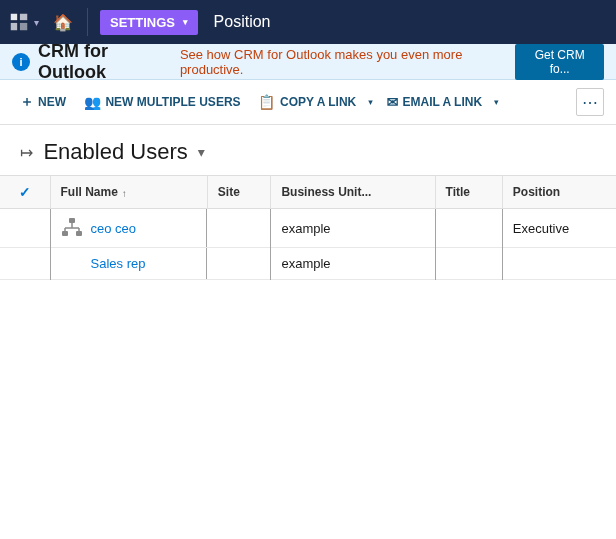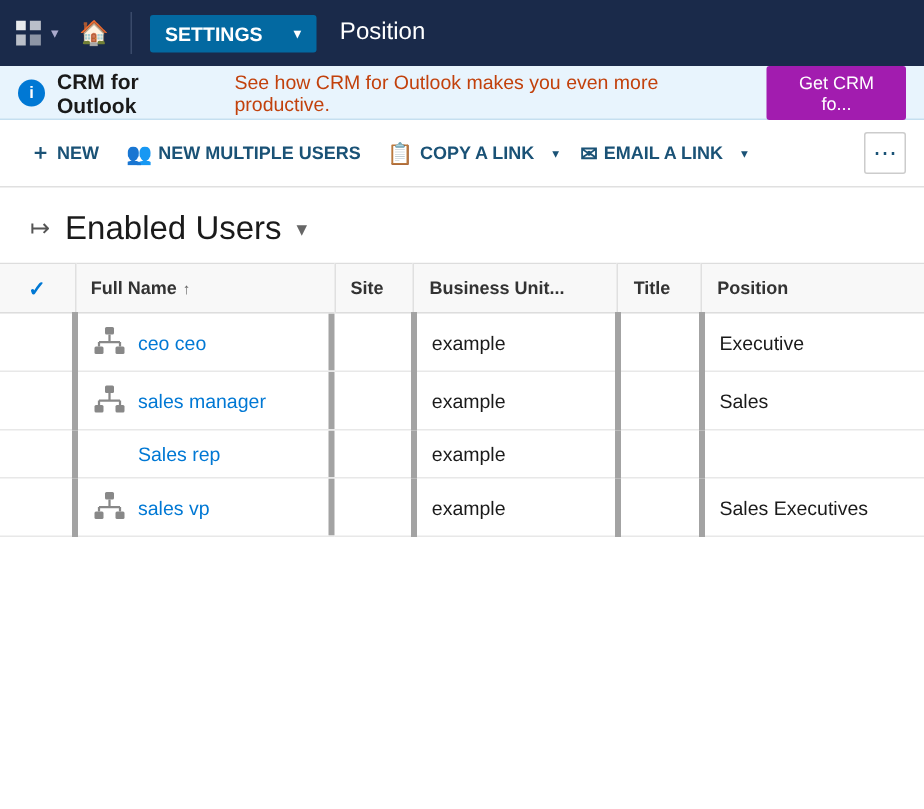--- a/index.html
+++ b/index.html
@@ -41,22 +41,22 @@
       align-items: center;
       justify-content: center;
       color: #ccd;
       font-size: 16px;
       cursor: pointer;
       border-radius: 2px;
     }
     .nav-settings-btn {
       display: flex;
       align-items: center;
-      gap: 21px;
-      background: #0369a1;
+      gap: 8px;
+      background: #8b5cf6;
       color: #fff;
       padding: 5px 10px;
       border-radius: 2px;
       font-size: 13px;
       font-weight: 600;
       cursor: pointer;
       margin-left: 4px;
     }
     .nav-settings-btn .chevron { font-size: 9px; }
     .nav-section-title {
@@ -85,29 +85,29 @@
       align-items: center;
       justify-content: center;
       color: white;
       font-size: 11px;
       font-weight: bold;
       flex-shrink: 0;
     }
     .crm-banner-app {
       font-weight: 600;
       color: #1a1a1a;
-      font-size: 14px;
+      font-size: 18px;
     }
     .crm-banner-text {
       color: #c2410c;
       font-size: 13px;
     }
     .crm-banner-btn {
       margin-left: auto;
-      background: #a21caf;
+      background: #0369a1;
       color: #fff;
       border: none;
       padding: 4px 10px;
       font-size: 12px;
       cursor: pointer;
       border-radius: 2px;
     }
 
     
     .toolbar {
@@ -209,21 +209,21 @@
     .th-sort { display: flex; align-items: flex-end; gap: 4px; }
     .sort-icon { font-size: 10px; color: #666; }
 
     tbody tr {
       border-bottom: 1px solid #e8e8e8;
     }
     tbody td {
       padding: 8px 10px;
       font-size: 13px;
       color: #1a1a1a;
-      border-right: 4px solid #a3a3a3;
+      border-right: 1px solid #a3a3a3;
       vertical-align: middle;
     }
     tbody td:last-child { border-right: none; }
     .td-checkbox { text-align: center; width: 50px; }
     .td-name { color: #0078d4; cursor: pointer; display: flex; align-items: center; gap: 8px; }
     .name-text { color: #0078d4; }
 
     
     .check-cell {
       display: flex;
@@ -349,65 +349,23 @@
             <span class="name-text">ceo ceo</span>
           </td>
           <td></td>
           <td>example</td>
           <td></td>
           <td>Executive</td>
         </tr>
         <tr>
           <td class="td-checkbox"></td>
           <td class="td-name">
-            <span style="display: inline-flex; align-items: center; color: rgb(85, 85, 85); font-size: 16px;">
-              <svg width="22" height="22" viewBox="0 0 22 22" fill="none" xmlns="http://www.w3.org/2000/svg">
-      <rect x="8" y="1" width="6" height="5" rx="1" fill="#888"></rect>
-      <rect x="1" y="14" width="6" height="5" rx="1" fill="#888"></rect>
-      <rect x="15" y="14" width="6" height="5" rx="1" fill="#888"></rect>
-      <line x1="11" y1="6" x2="11" y2="11" stroke="#888" stroke-width="1.5"></line>
-      <line x1="4" y1="11" x2="18" y2="11" stroke="#888" stroke-width="1.5"></line>
-      <line x1="4" y1="11" x2="4" y2="14" stroke="#888" stroke-width="1.5"></line>
-      <line x1="18" y1="11" x2="18" y2="14" stroke="#888" stroke-width="1.5"></line>
-    </svg>
-            </span>
-            <span class="name-text">sales manager</span>
-          </td>
-          <td></td>
-          <td>example</td>
-          <td></td>
-          <td>Sales</td>
-        </tr>
-        <tr>
-          <td class="td-checkbox"></td>
-          <td class="td-name">
             <span style="width: 22px; display: inline-block;"></span>
             <span class="name-text">Sales rep</span>
           </td>
           <td></td>
           <td>example</td>
           <td></td>
           <td></td>
         </tr>
-        <tr>
-          <td class="td-checkbox"></td>
-          <td class="td-name">
-            <span style="display: inline-flex; align-items: center; color: rgb(85, 85, 85); font-size: 16px;">
-              <svg width="22" height="22" viewBox="0 0 22 22" fill="none" xmlns="http://www.w3.org/2000/svg">
-      <rect x="8" y="1" width="6" height="5" rx="1" fill="#888"></rect>
-      <rect x="1" y="14" width="6" height="5" rx="1" fill="#888"></rect>
-      <rect x="15" y="14" width="6" height="5" rx="1" fill="#888"></rect>
-      <line x1="11" y1="6" x2="11" y2="11" stroke="#888" stroke-width="1.5"></line>
-      <line x1="4" y1="11" x2="18" y2="11" stroke="#888" stroke-width="1.5"></line>
-      <line x1="4" y1="11" x2="4" y2="14" stroke="#888" stroke-width="1.5"></line>
-      <line x1="18" y1="11" x2="18" y2="14" stroke="#888" stroke-width="1.5"></line>
-    </svg>
-            </span>
-            <span class="name-text">sales vp</span>
-          </td>
-          <td></td>
-          <td>example</td>
-          <td></td>
-          <td>Sales Executives</td>
-        </tr>
       </tbody>
   </table>
 </div>
 
 </body></html>

